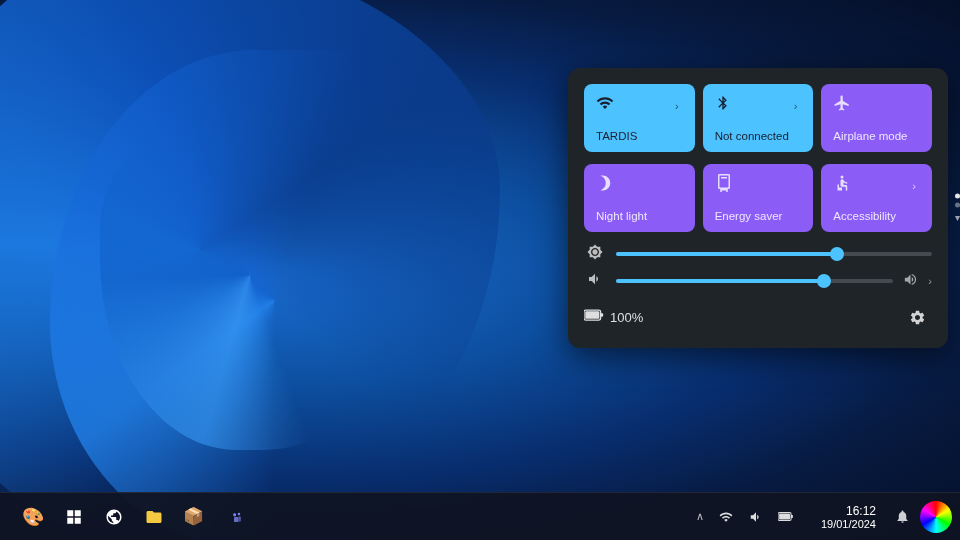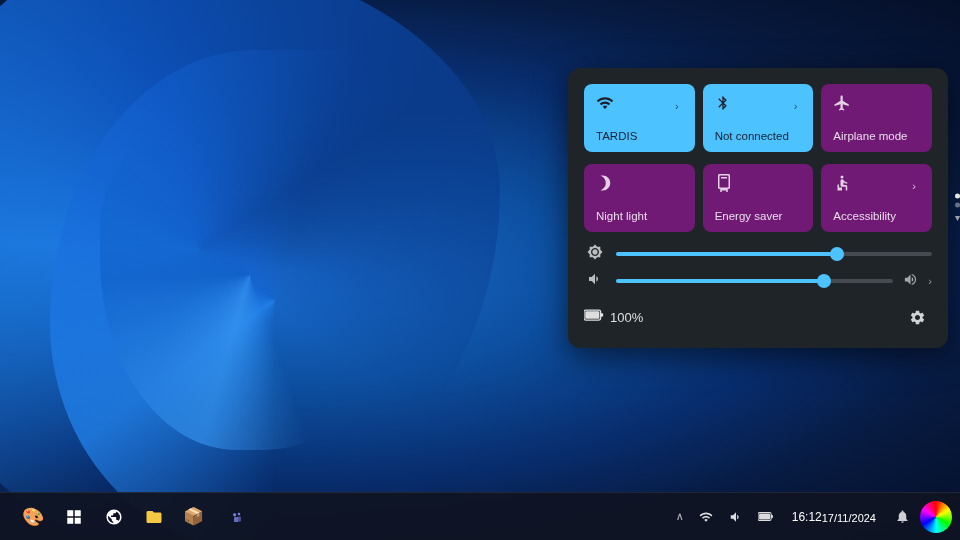--- a/index.html
+++ b/index.html
@@ -127,21 +127,21 @@
     .sys-tray-chevron {
       font-size: 11px;
       color: rgba(255,255,255,0.7);
       cursor: pointer;
       padding: 4px;
       border-radius: 4px;
     }
 
     .clock-area {
       display: flex;
-      flex-direction: row;
+      flex-direction: column;
       align-items: flex-end;
       padding: 2px 8px;
       cursor: pointer;
       border-radius: 4px;
       min-width: 80px;
     }
 
     .clock-time {
       color: white;
       font-size: 12px;
@@ -228,21 +228,21 @@
       font-size: 11.5px;
       color: rgba(255,255,255,0.85);
       font-weight: 400;
     }
 
     .qs-tile.active .qs-tile-label {
       color: #1a2030;
     }
 
     .qs-tile.inactive {
-      background: #701a75;
+      background: #8b5cf6;
     }
 
     
     .qs-slider-row {
       display: flex;
       align-items: center;
       gap: 10px;
       margin: 8px 0;
     }
 
@@ -549,21 +549,21 @@
         <svg width="16" height="11" viewBox="0 0 22 13" fill="rgba(255,255,255,0.85)">
           <rect x="0" y="1" width="18" height="11" rx="2" fill="none" stroke="rgba(255,255,255,0.85)" stroke-width="1.5"></rect>
           <rect x="1.5" y="2.5" width="15" height="8" rx="1" fill="rgba(255,255,255,0.85)"></rect>
           <rect x="18" y="4.5" width="2.5" height="4" rx="0.8" fill="rgba(255,255,255,0.85)"></rect>
         </svg>
       </div>
     </div>
 
     <div class="clock-area">
       <span class="clock-time">16:12</span>
-      <span class="clock-date">17/11/2024</span>
+      <span class="clock-date">19/01/2024</span>
     </div>
 
     <div class="sys-tray-icon">
       <svg width="15" height="15" viewBox="0 0 24 24" fill="rgba(255,255,255,0.8)">
         <path d="M12 22c1.1 0 2-.9 2-2h-4c0 1.1.9 2 2 2zm6-6v-5c0-3.07-1.64-5.64-4.5-6.32V4c0-.83-.67-1.5-1.5-1.5s-1.5.67-1.5 1.5v.68C7.63 5.36 6 7.92 6 11v5l-2 2v1h16v-1l-2-2z"></path>
       </svg>
     </div>
 
     <div class="colorful-icon"></div>
 

